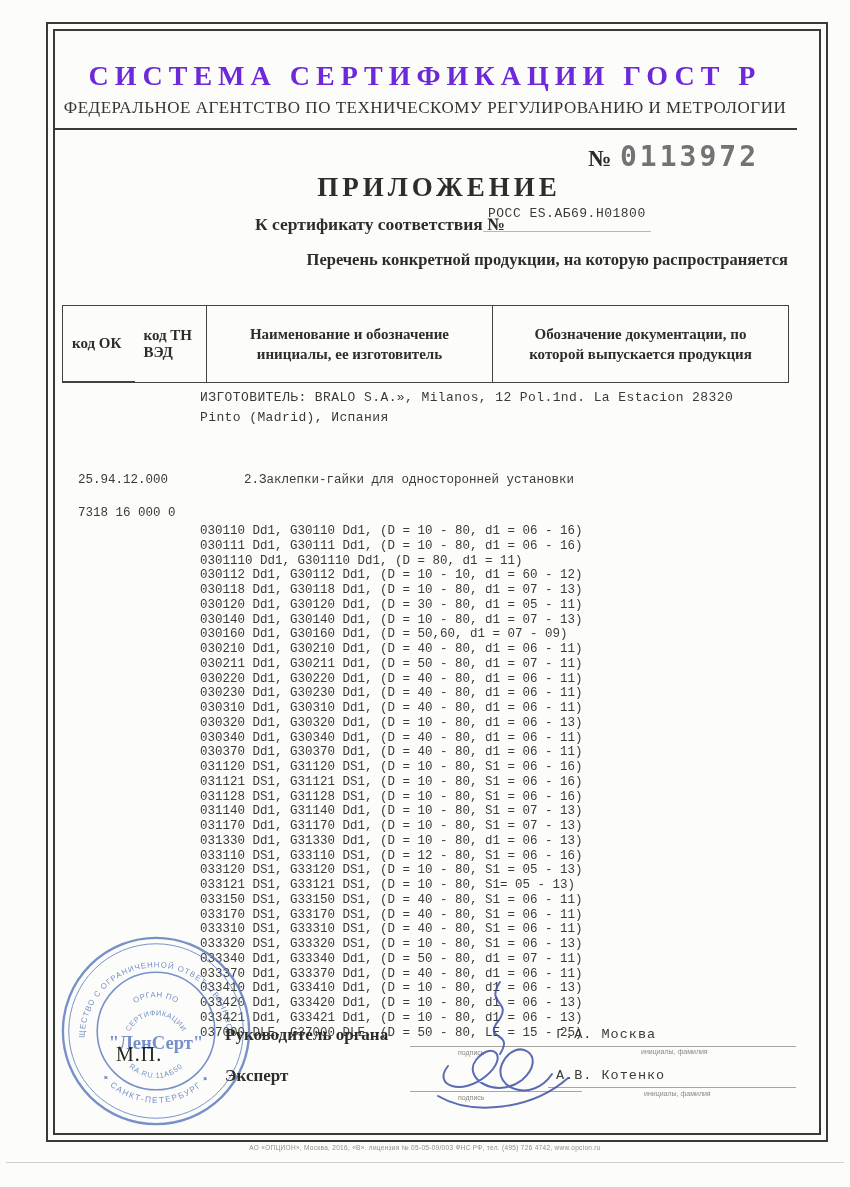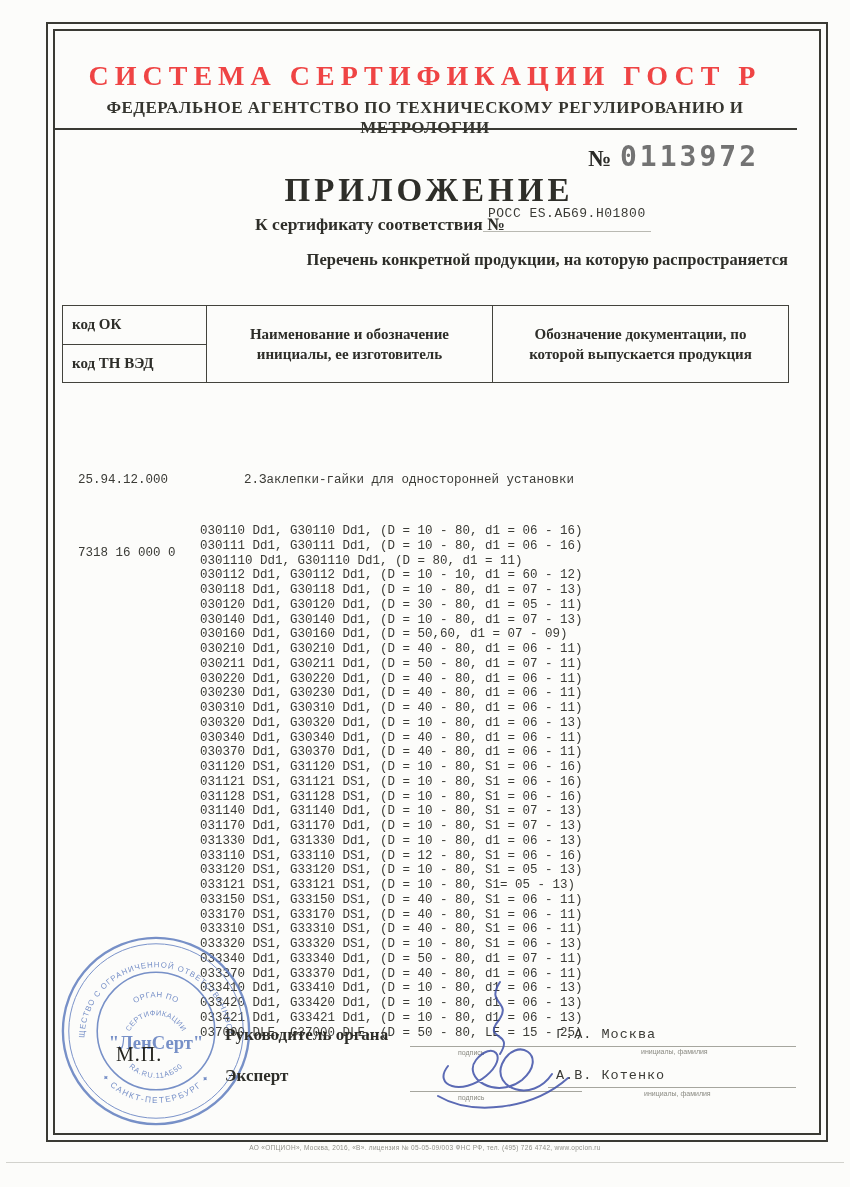--- a/index.html
+++ b/index.html
@@ -19,68 +19,68 @@
     position:absolute; left:46px; top:22px; width:782px; height:1120px;
     border:2px solid #3a3a34;
   }
   .frame-inner {
     position:absolute; left:5px; top:5px; right:5px; bottom:5px;
     border:2px solid #3a3a34;
   }
   .masthead-title {
     position:absolute; left:62px; top:60px; width:726px;
     text-align:center; font-weight:bold; font-size:28px; letter-spacing:6px;
-    color:#ef4444;
+    color:#6d28d9;
   }
   .masthead-sub {
     position:absolute; left:62px; top:98px; width:726px;
-    text-align:center; font-weight:bold; font-size:17px; letter-spacing:0.5px;
+    text-align:center; font-weight:normal; font-size:17px; letter-spacing:0.5px;
     color:#35352f;
   }
   .masthead-divider {
     position:absolute; left:53px; top:128px; width:744px; height:0;
     border-top:2px solid #3a3a34;
   }
   .blank-no { position:absolute; left:588px; top:146px; font-size:23px; font-weight:bold; color:#2b2b27; }
   .blank-no-digits {
     position:absolute; left:620px; top:140px;
     font-family:"DejaVu Sans Mono", monospace; font-size:28px; letter-spacing:3px;
     color:#737373; font-weight:bold;
   }
   .doc-title {
-    position:absolute; left:66px; top:172px; width:726px; text-align:center;
-    font-size:33px; font-weight:bold; letter-spacing:4px; color:#2e2e29;
+    position:absolute; left:76px; top:172px; width:726px; text-align:center;
+    font-size:27px; font-weight:bold; letter-spacing:4px; color:#2e2e29;
   }
   .cert-label { position:absolute; left:255px; top:214px; font-size:17.5px; font-weight:bold; color:#2e2e29; }
   .cert-value {
     position:absolute; left:488px; top:206px;
     font-family:"Liberation Mono", monospace; font-size:13px; color:#3b3b36; letter-spacing:0.5px;
   }
   .cert-underline { position:absolute; left:483px; top:231px; width:168px; border-top:1px solid #b9b9b2; }
   .purpose1 { position:absolute; left:62px; top:250px; width:726px; text-align:right; font-size:16.5px; font-weight:bold; color:#2e2e29; }
   .purpose2 { position:absolute; left:62px; top:271px; width:726px; text-align:center; font-size:16.5px; font-weight:bold; color:#2e2e29; }
 
   .ptable {
     position:absolute; left:62px; top:305px; width:727px; height:78px;
     display:grid; grid-template-columns:144px 286px 1fr;
     border:1.5px solid #43433c; color:#2e2e29;
   }
-  .ptable .c1 { display:flex; flex-direction:column; border-right:1px solid #43433c; }
+  .ptable .c1 { display:flex; flex-direction:row; border-right:1px solid #43433c; }
   .ptable .c1 > div { flex:1; display:flex; align-items:center; padding-left:9px; font-size:15px; font-weight:bold; }
   .ptable .c1 > div:first-child { border-bottom:1px solid #43433c; }
   .ptable .c2 { border-right:1px solid #43433c; }
   .ptable .c2, .ptable .c3 {
     display:flex; align-items:center; justify-content:center; text-align:center;
     font-size:15px; font-weight:bold; line-height:1.35; padding:0 18px;
   }
   .mono { font-family:"Liberation Mono", monospace; color:#3b3b36; }
   .manufacturer { position:absolute; left:200px; top:388px; font-size:13px; line-height:20px; letter-spacing:0.4px; white-space:pre; }
   .code-ok    { position:absolute; left:78px;  top:473px; font-size:12.5px; }
   .group-desc { position:absolute; left:200px; top:473px; font-size:12.5px;margin-left:44px; }
-  .code-tnved { position:absolute; left:78px;  top:506px; font-size:12.5px;margin-top:40px; }
+  .code-tnved { position:absolute; left:78px;  top:506px; font-size:12.5px; }
   .product-list {
     position:absolute; left:200px; top:503px;
     font-family:"Liberation Mono", monospace; font-size:12.5px; line-height:14.75px;
     color:#3b3b36; white-space:pre;margin-top:21px;
   }
 
   .sig-row-label { position:absolute; font-size:17px; font-weight:bold; color:#2e2e29; }
   .sig-line { position:absolute; border-top:1px solid #a6a69e; }
   .tiny-caption { position:absolute; font-size:7px; color:#8a8a82; font-family:"Liberation Sans", sans-serif; }
   .sig-name { position:absolute; font-family:"Liberation Mono", monospace; font-size:13.5px; color:#3b3b36; letter-spacing:1px; }
@@ -120,20 +120,22 @@
 
   <div class="ptable">
     <div class="c1">
       <div>код ОК</div>
       <div>код ТН ВЭД</div>
     </div>
     <div class="c2">Наименование и обозначение инициалы, ее изготовитель</div>
     <div class="c3">Обозначение документации, по которой выпускается продукция</div>
   </div>
 
+  <pre class="manufacturer mono">ИЗГОТОВИТЕЛЬ: BRALO S.A.», Milanos, 12 Pol.1nd. La Estacion 28320
+Pinto (Madrid), Испания</pre>
 
   <div class="code-ok mono">25.94.12.000</div>
   <div class="group-desc mono">2.Заклепки-гайки для односторонней установки</div>
   <div class="code-tnved mono">7318 16 000 0</div>
 
   <pre class="product-list">030110 Dd1, G30110 Dd1, (D = 10 - 80, d1 = 06 - 16)
 030111 Dd1, G30111 Dd1, (D = 10 - 80, d1 = 06 - 16)
 0301110 Dd1, G301110 Dd1, (D = 80, d1 = 11)
 030112 Dd1, G30112 Dd1, (D = 10 - 10, d1 = 60 - 12)
 030118 Dd1, G30118 Dd1, (D = 10 - 80, d1 = 07 - 13)

